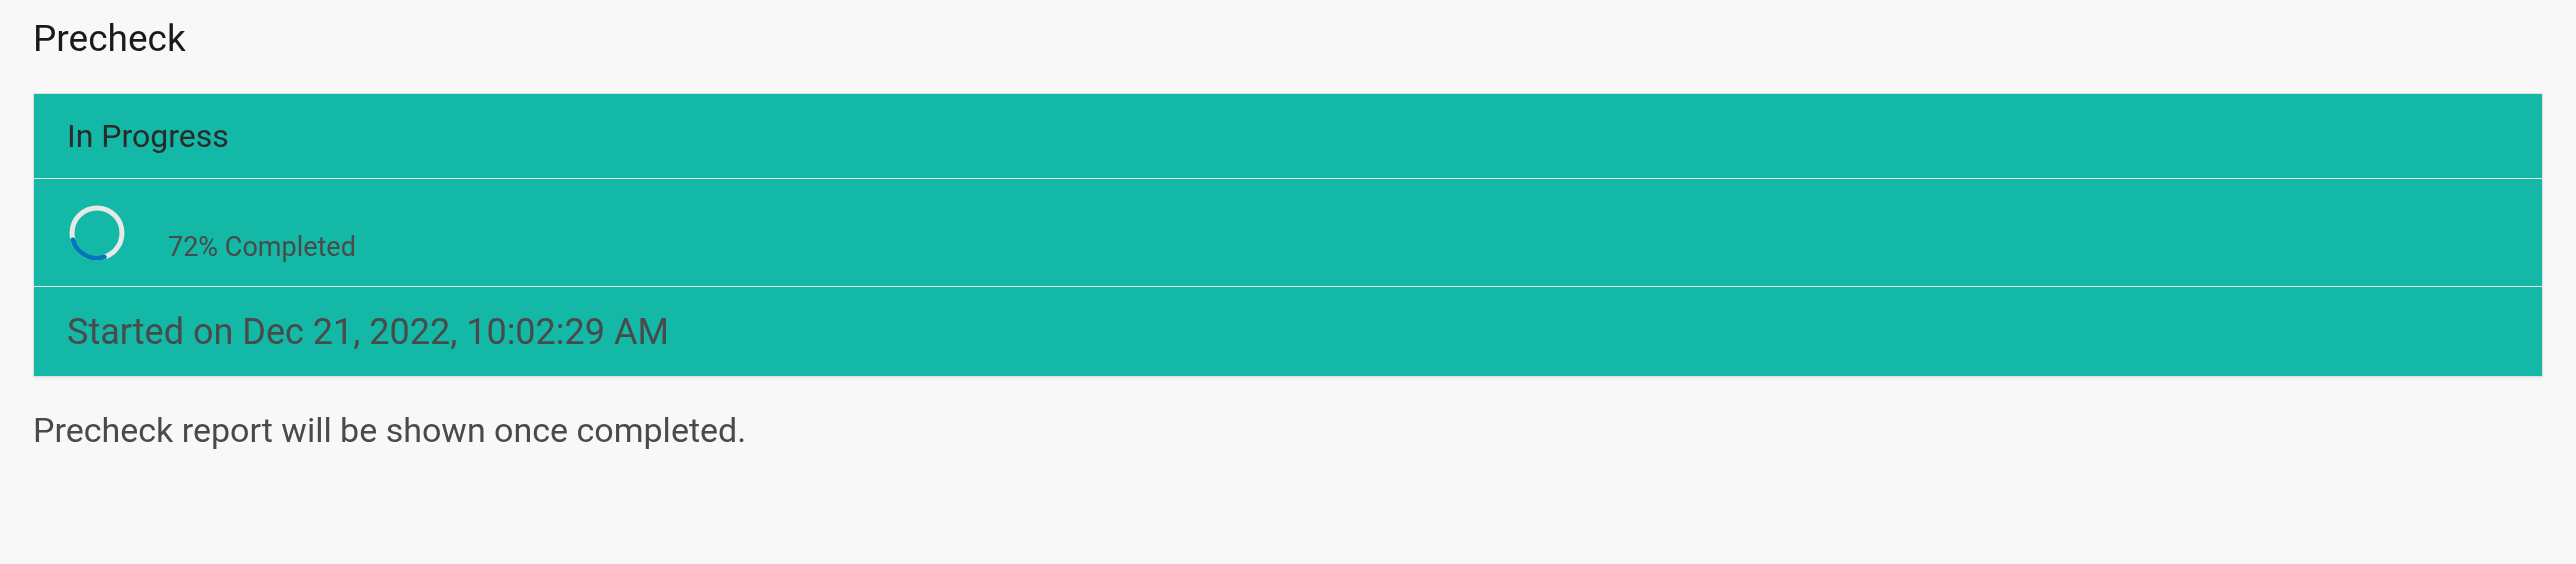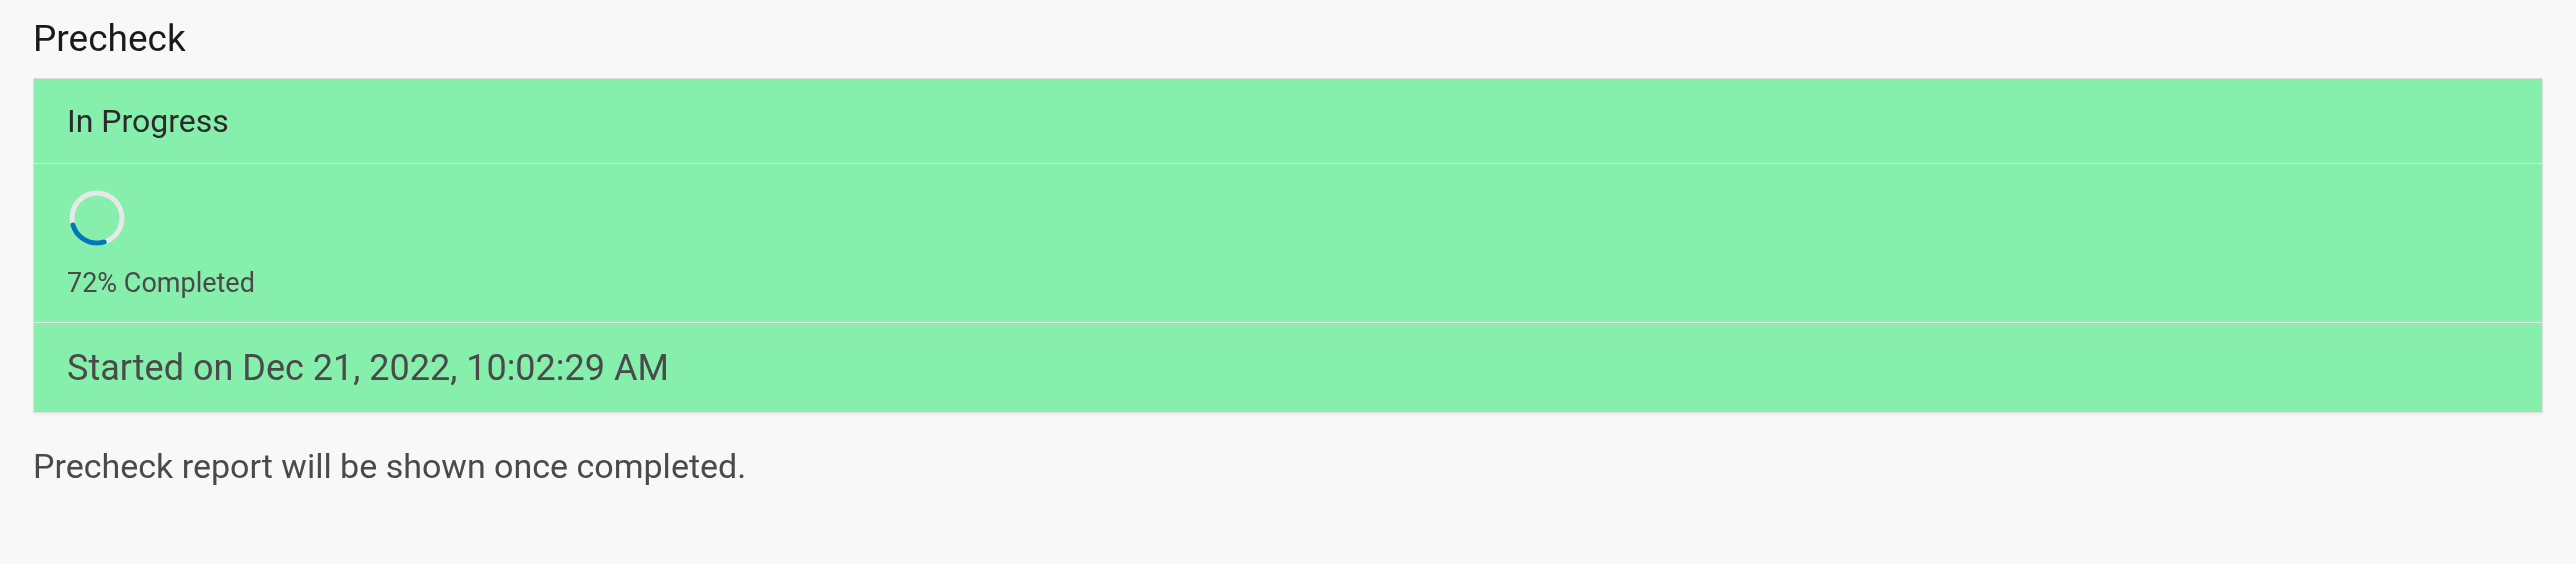--- a/index.html
+++ b/index.html
@@ -11,46 +11,45 @@
       font-family: -apple-system, BlinkMacSystemFont, "Segoe UI", Roboto, "Helvetica Neue", Arial, sans-serif;
       background-color: #f8f8f8;
       padding: 16.7px 33px;
       color: #1a1a1a;
       width: 2576px;
     }
     .page-title {
       font-size: 37px;
       font-weight: 400;
       color: #1a1a1a;
-      margin-bottom: 18px;
+      margin-bottom: 33px;
       padding-left: 0;
     }
     .status-card {
-      background-color: #86efac;
+      background-color: #14b8a6;
       border: 0.8px solid #e0e0e0;
       border-radius: 1.7px;
       box-shadow: 0 1.7px 3.3px rgba(0,0,0,0.05);
       margin-bottom: 33px;
     }
     .status-header {
       padding: 23.4px 33px;
       border-bottom: 0.8px solid #e8e8e8;
     }
     .status-title {
       font-size: 32px;
       font-weight: 400;
       color: #2a2a2a;
     }
     .progress-row {
       padding: 23.4px 33px;
       border-bottom: 0.8px solid #e8e8e8;
       display: flex;
-      align-items: flex-start;
-      gap: 19px;
-      flex-direction: column;
+      align-items: flex-end;
+      gap: 41px;
     }
     .spinner {
       width: 60px;
       height: 60px;
       position: relative;
     }
     .spinner svg {
       width: 60px;
       height: 60px;
       transform: rotate(-90deg);

